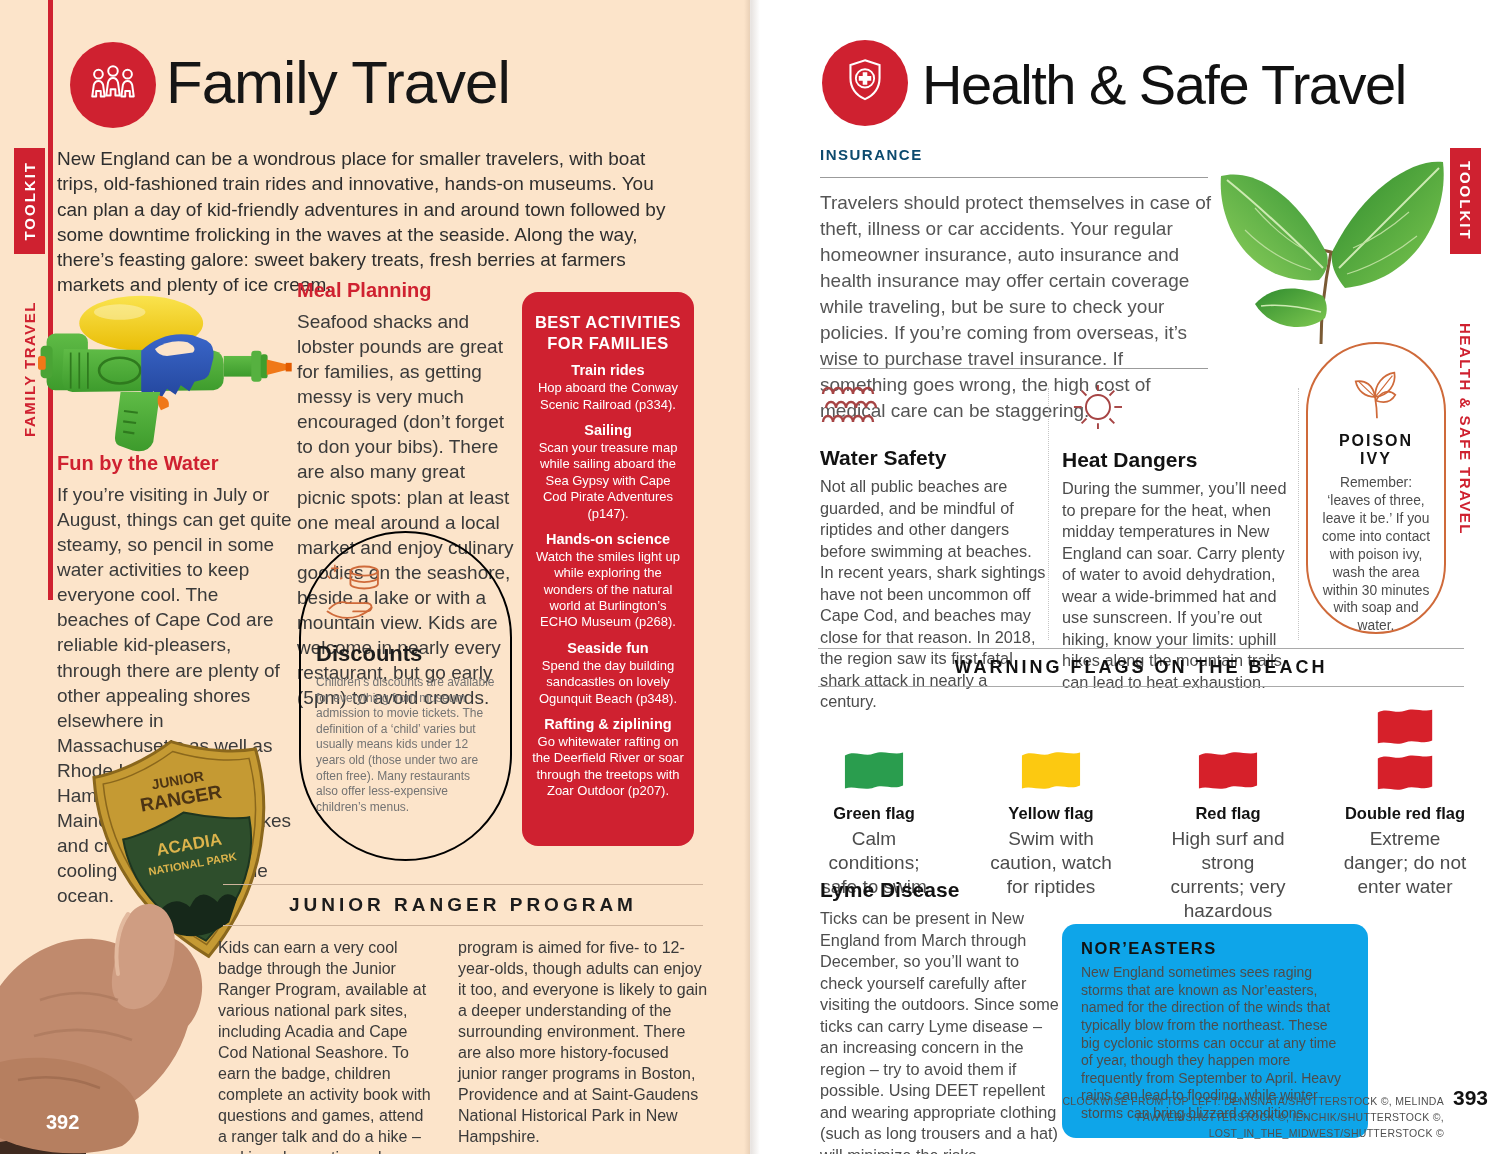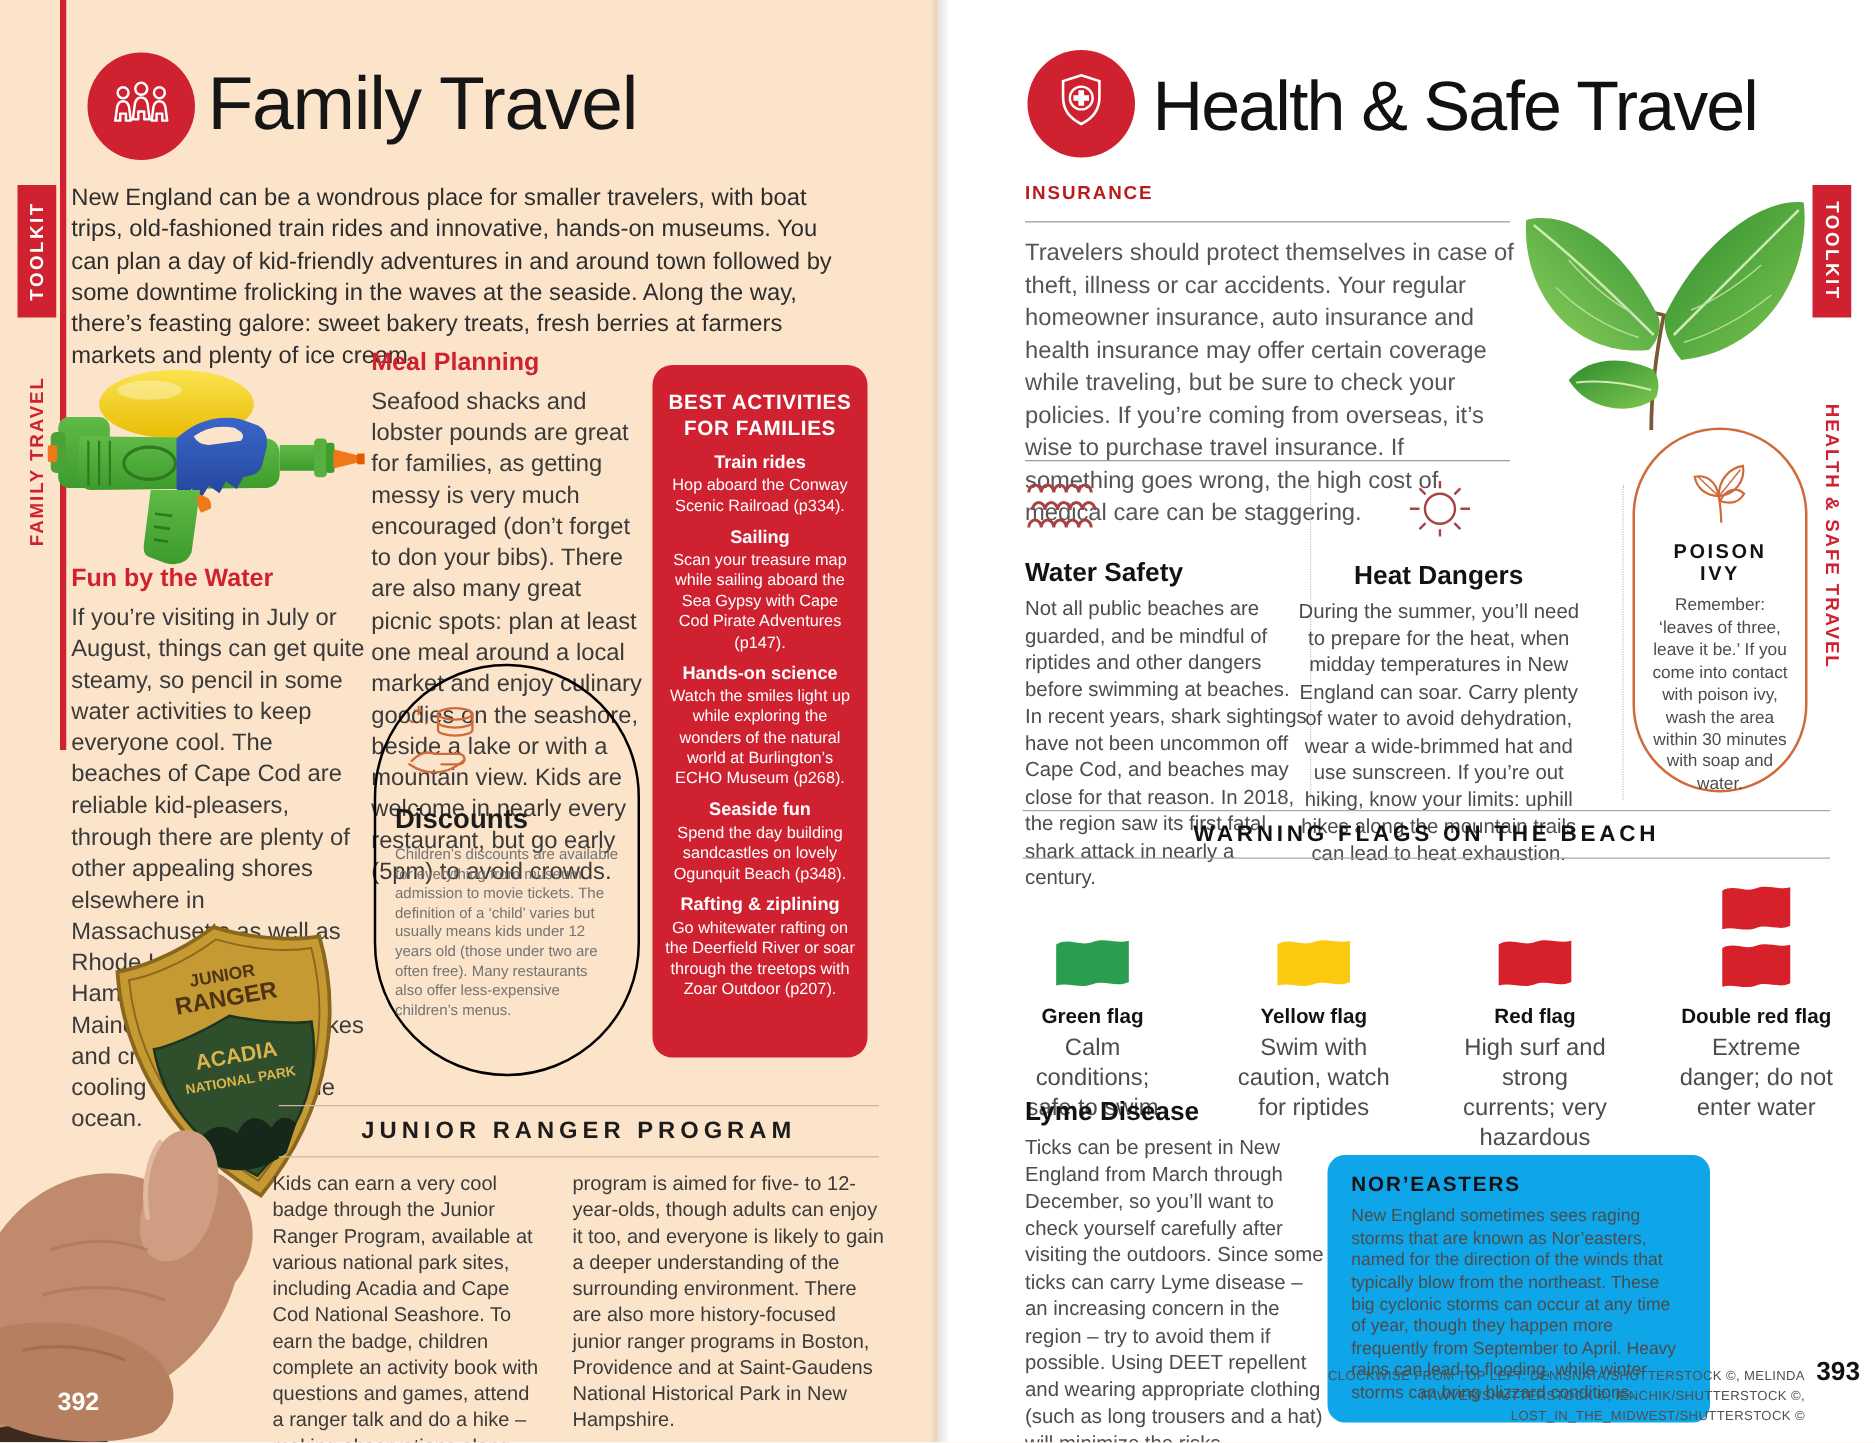--- a/index.html
+++ b/index.html
@@ -44,29 +44,29 @@
   .handBadge{left:0;top:700px;width:300px;height:454px;}
   .pnumL{left:46px;top:1083px;color:#fff;font-weight:bold;font-size:20px;margin-top:28px;}
 
   
   .gutter{left:744px;top:0;width:16px;height:1154px;
           background:linear-gradient(to right,rgba(90,60,40,0),rgba(90,60,40,.14) 45%,rgba(90,60,40,0));}
 
   
   .circR{left:822px;top:40px;}
   .titleR{left:922px;top:52px;font-size:56px;letter-spacing:-1.5px;color:#111;}
-  .insLabel{left:820px;top:146px;font-size:15px;font-weight:bold;letter-spacing:1.5px;color:#b91c1c;}
+  .insLabel{left:820px;top:146px;font-size:15px;font-weight:bold;letter-spacing:1.5px;color:#0c4a6e;}
   .hrule{height:1px;background:#9b9b9b;}
   .ruleA{left:820px;top:177px;width:388px;}
   .ruleB{left:820px;top:368px;width:388px;}
   .insBody{left:820px;top:190px;width:394px;font-size:19px;line-height:1.37;color:#555;}
   .leafPhoto{left:1193px;top:128px;width:258px;height:240px;}
   .colR{top:382px;}
   .colWater{left:820px;width:228px;}
-  .colHeat{left:1034px;width:234px;text-align:center;}
+  .colHeat{left:1062px;width:234px;}
   .h-black{font-size:21px;font-weight:bold;color:#121212;margin:12px 0 6px 0;}
   .body-gray{font-size:16.3px;line-height:1.32;color:#4c4c4c;}
   .vr{width:0;border-left:1px dotted #c6c6c6;height:252px;top:388px;}
   .vr1{left:1048px;} .vr2{left:1298px;}
   .ovalIvy{left:1306px;top:342px;width:140px;height:292px;border:2px solid #cf6a3a;border-radius:84px;
            text-align:center;padding:20px 12px;box-sizing:border-box;}
   .ivy-head{font-size:16px;font-weight:bold;letter-spacing:2px;color:#121212;margin:6px 0 6px 0;}
   .ivy-body{font-size:13.8px;line-height:1.3;color:#4c4c4c;}
   .flagsHead{left:818px;top:648px;width:646px;text-align:center;}
   .fs-title{border-top:1px solid #a9a9a9;border-bottom:1px solid #a9a9a9;padding:8px 0;

